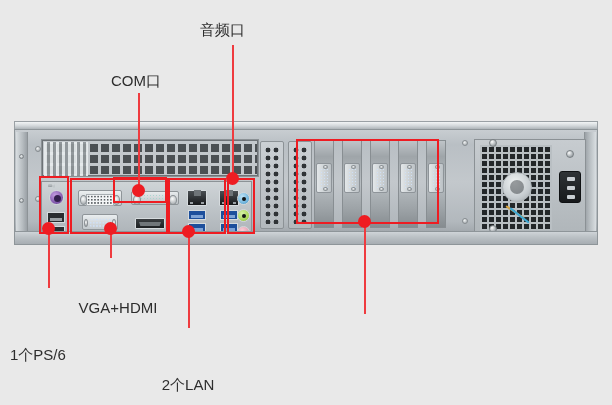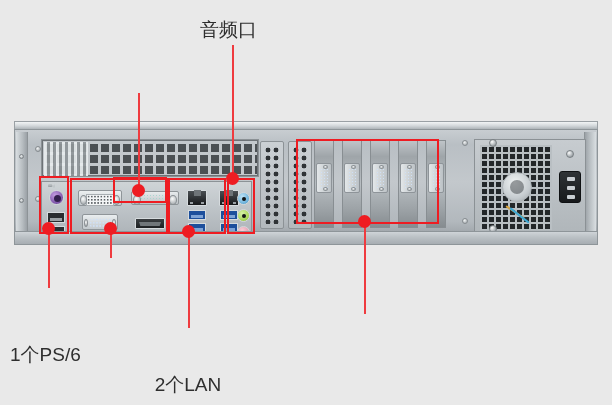--- a/index.html
+++ b/index.html
@@ -135,21 +135,21 @@
     background:radial-gradient(circle at 34% 30%,#fbfcfc,#aab0b4 62%,#7e8488);
     border:1px solid #7a8084;box-sizing:border-box;}
   .blank-screw{position:absolute;width:6px;height:6px;border-radius:50%;
     background:radial-gradient(circle at 35% 30%,#f3f5f6,#9ba1a5);border:1px solid #868c90;box-sizing:border-box;}
 
   
   .ann-box{position:absolute;border:2px solid #ee1c22;box-sizing:border-box;pointer-events:none;}
   .ann-line{position:absolute;background:#ef3b3f;}
   .ann-line.v{width:1.6px;}
   .ann-dot{position:absolute;width:13px;height:13px;border-radius:50%;background:#ee1c22;}
-  .ann-text{position:absolute;color:#2e2e2e;font-size:19px;line-height:20px;white-space:pre;}
+  .ann-text{position:absolute;color:#2e2e2e;font-size:15px;line-height:20px;white-space:pre;}
   .ann-text.c{text-align:center;}
 </style>
 </head>
 <body>
 
 <div id="stage">
 
   <div class="chassis">
 
     <div class="chassis-topcap"></div>
@@ -306,29 +306,31 @@
 
   <div class="ann-line v" style="left:110px;top:230px;height:28px"></div>
   <div class="ann-dot" style="left:104px;top:222px"></div>
 
   <div class="ann-line v" style="left:188px;top:236px;height:92px"></div>
   <div class="ann-dot" style="left:182px;top:225px"></div>
 
   <div class="ann-line v" style="left:364px;top:222px;height:92px"></div>
   <div class="ann-dot" style="left:358px;top:215px"></div>
 
+  <div class="ann-text" style="left:111px;top:71px">COM口</div>
 
   <div class="ann-text" style="left:200px;top:20px">音频口</div>
 
   <div class="ann-text c" style="left:10px;top:305px;width:100px;text-align:left">
     <div>1个PS/6</div>
     
   </div>
 
   <div class="ann-text c" style="left:63px;top:258px;width:110px">
+    <div>VGA+HDMI</div>
   </div>
 
   <div class="ann-text c" style="left:133px;top:335px;width:110px">
     <div>2个LAN</div>
     
   </div>
 
 
 </div>
 

